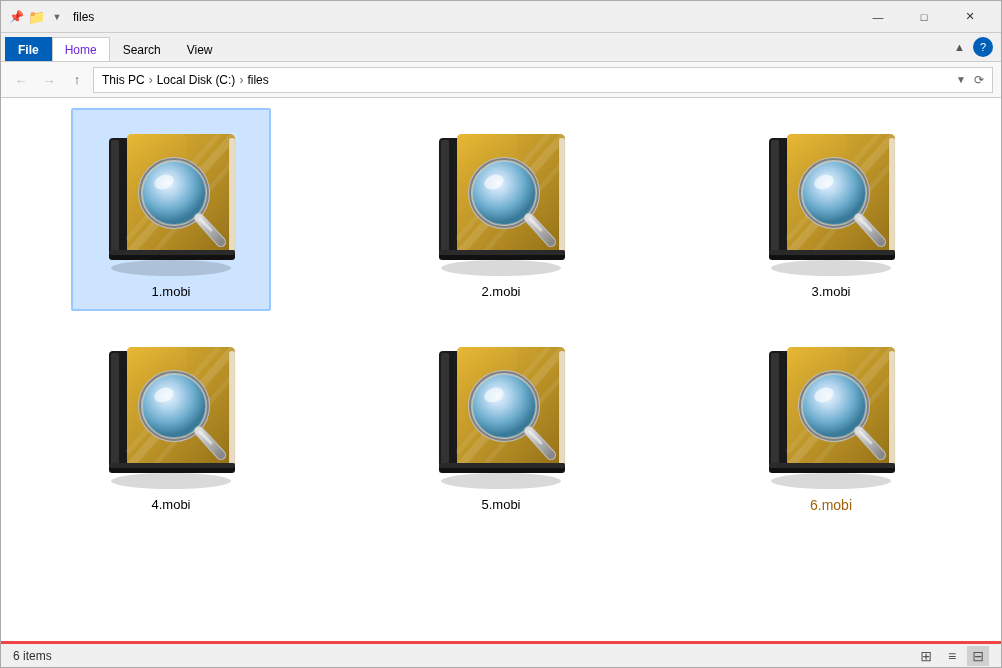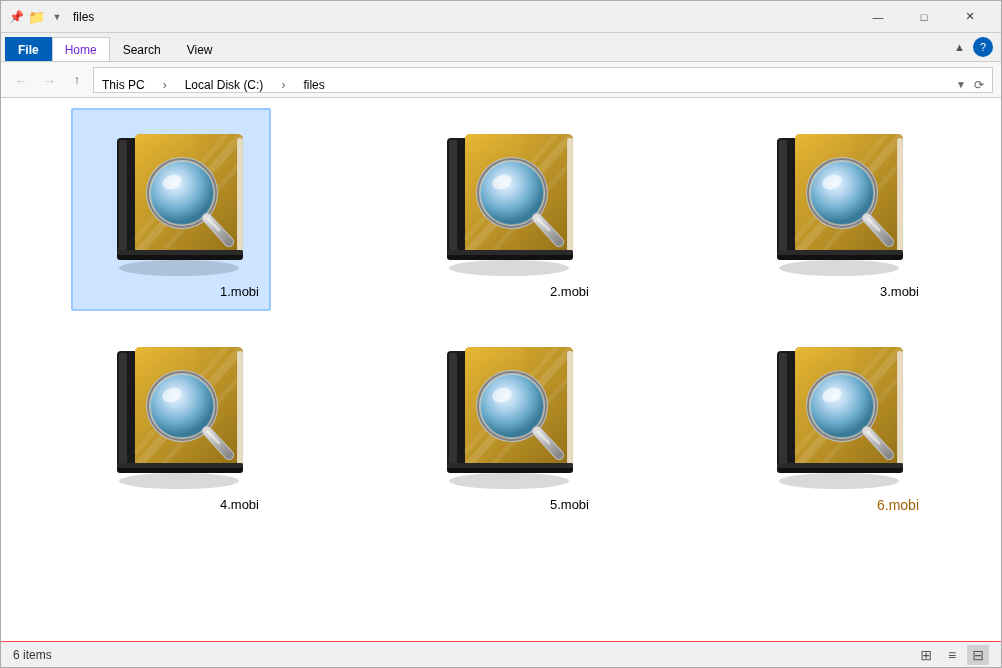--- a/index.html
+++ b/index.html
@@ -124,24 +124,24 @@
       border: none;
       background: transparent;
     }
     .nav-btn.disabled { color: #bbb; cursor: default; }
     .address-path {
       flex: 1;
       height: 26px;
       border: 1px solid #ccc;
       background: #fff;
       display: flex;
-      align-items: flex-end;
+      align-items: center;
       padding: 0 8px;
       font-size: 12px;
-      gap: 18px;
+      gap: 4px;
       cursor: text;
     }
     .address-path-item {
       color: #000;
     }
     .address-path-sep {
       color: #666;
     }
     .address-chevron {
       margin-left: auto;
@@ -183,21 +183,21 @@
       display: grid;
       grid-template-columns: repeat(3, 1fr);
       grid-template-rows: repeat(2, auto);
       gap: 10px;
       align-content: start;
     }
 
     .file-item {
       display: flex;
       flex-direction: column;
-      align-items: flex-end;
+      align-items: center;
       padding: 10px;
       cursor: pointer;
       border: 2px solid transparent;
       border-radius: 2px;
       width: 200px;
       justify-self: center;
     }
     .file-item.selected {
       background: #cce4ff;
       border-color: #99c8ff;
@@ -207,21 +207,21 @@
     .mobi-icon {
       width: 160px;
       height: 160px;
       position: relative;
     }
 
     
     .status-bar {
       height: 26px;
       background: #f0f0f0;
-      border-top: 1px solid #ef4444;
+      border-top: 3px solid #ef4444;
       display: flex;
       align-items: center;
       padding: 0 12px;
       font-size: 12px;
       color: #333;
       justify-content: space-between;
     }
     .status-bar-right {
       display: flex;
       gap: 4px;

